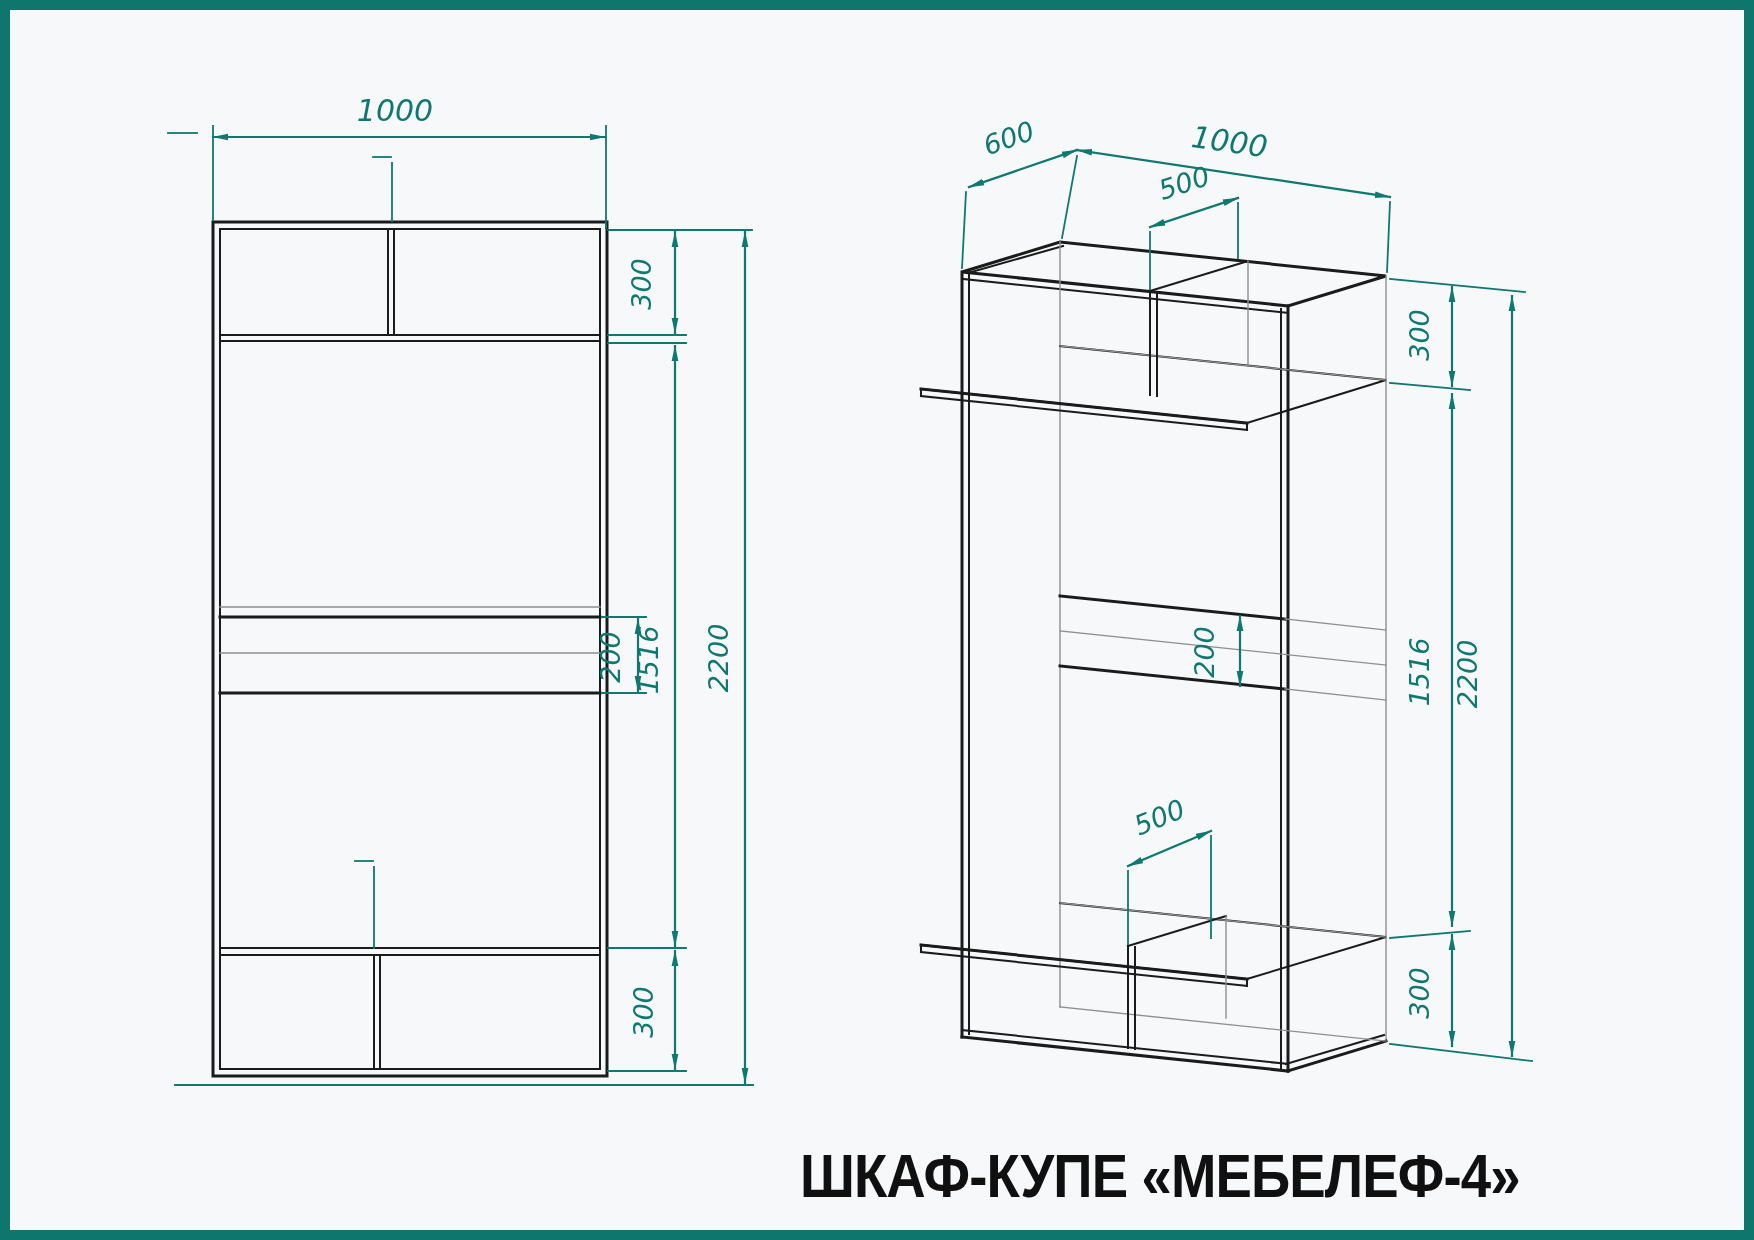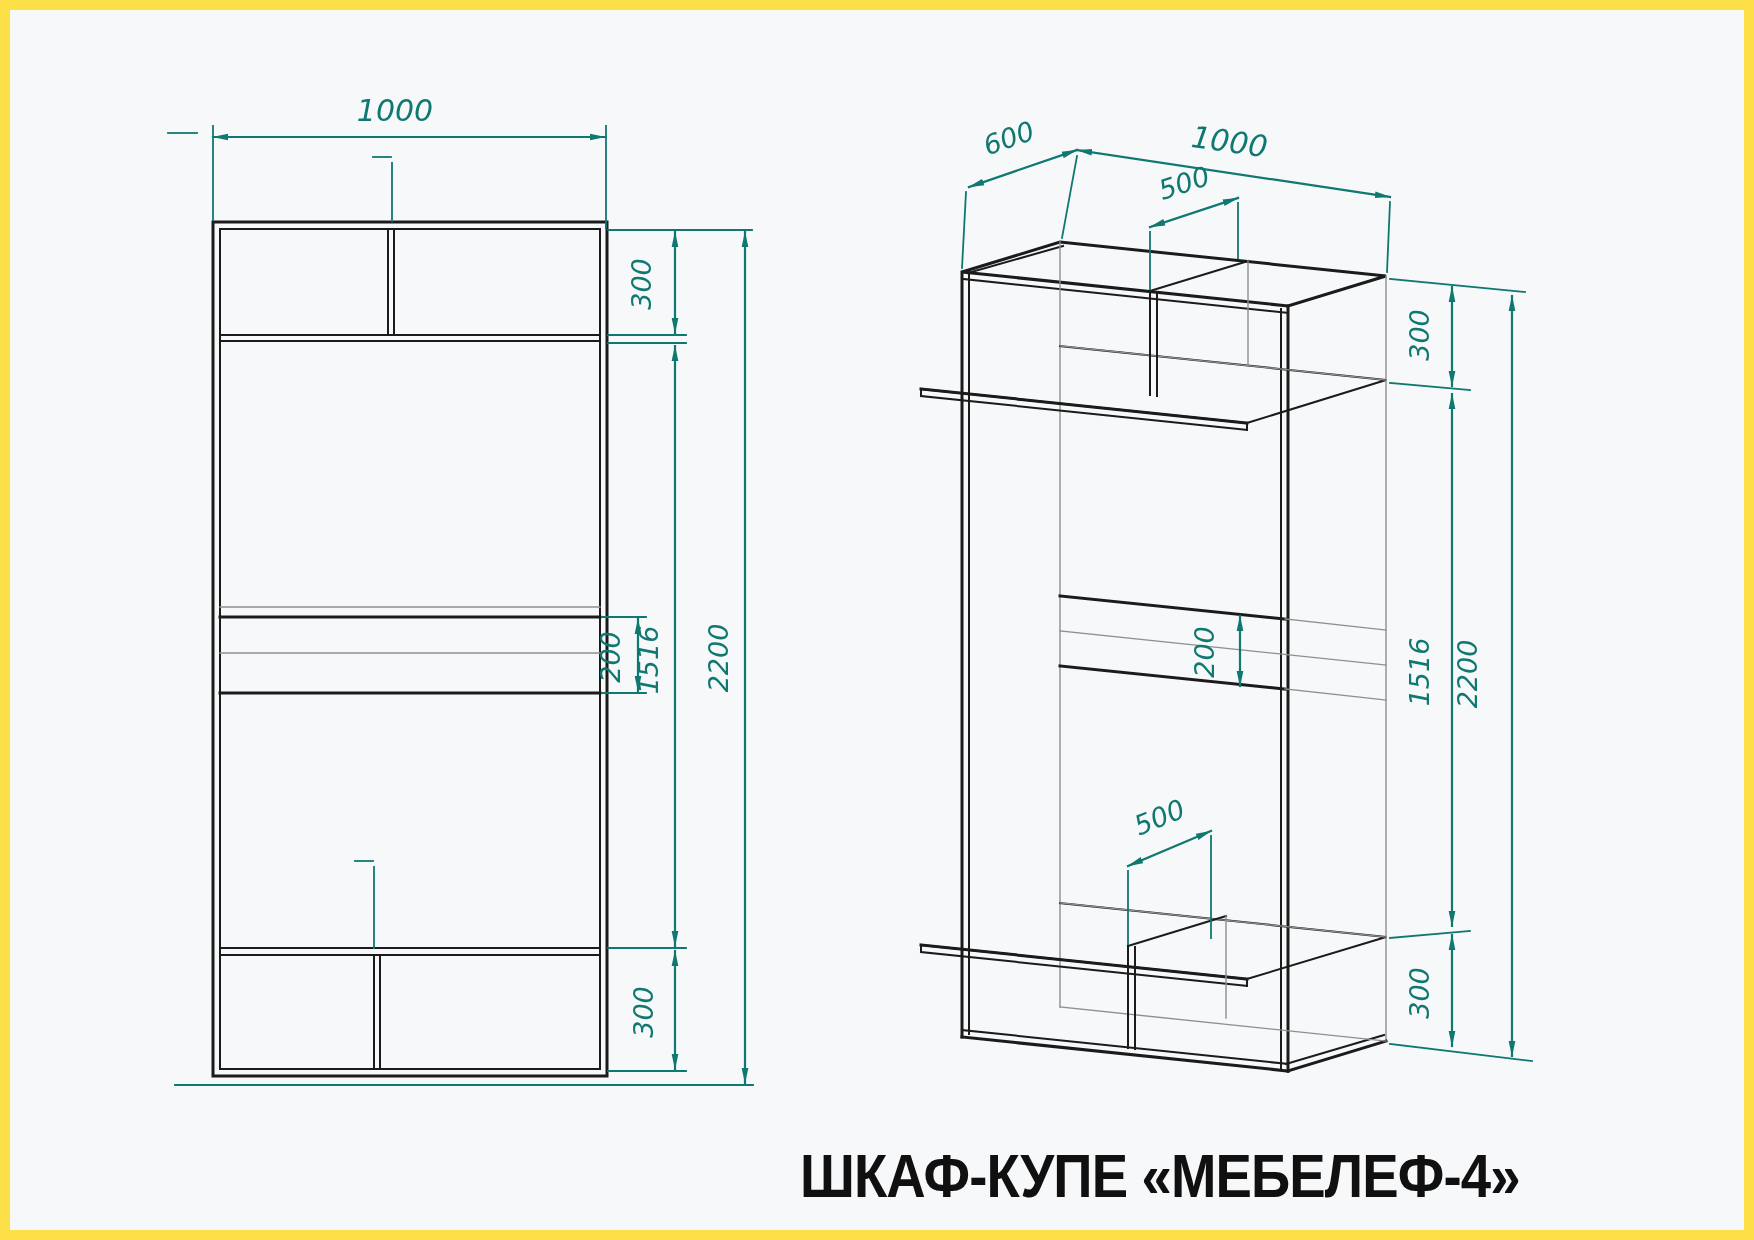--- a/index.html
+++ b/index.html
@@ -1,19 +1,19 @@
 <!DOCTYPE html>
 <html style="--dim: #0f7870; --line: #1b1b1b; --thin: #8f8f8f; --bg: #f6f8f9;"><head>
 <meta charset="utf-8">
 <style>
   :root{
     --dim:#0f7870; --line:#1b1b1b; --thin:#8f8f8f; --bg:#f6f8f9;
   }
   html,body{margin:0;padding:0;background:#ffffff;}
-  .page{position:relative;width:1754px;height:1240px;background:#fde047;overflow:hidden;
+  .page{position:relative;width:1754px;height:1240px;background:#0f766e;overflow:hidden;
         font-family:"Liberation Sans",sans-serif;}
   .sheet{position:absolute;left:10px;top:10px;right:10px;bottom:10px;background:var(--bg);}
   svg{position:absolute;left:0;top:0;}
   .k3{stroke:var(--line);stroke-width:3;fill:none;stroke-linecap:square;}
   .k2{stroke:var(--line);stroke-width:2;fill:none;stroke-linecap:square;}
   .thin{stroke:var(--thin);stroke-width:1.4;fill:none;stroke-linecap:square;}
   .dim{stroke:var(--dim);stroke-width:2.2;fill:none;stroke-linecap:square;
        marker-start:url(#ar);marker-end:url(#ar);}
   .ext{stroke:var(--dim);stroke-width:1.8;fill:none;stroke-linecap:square;}
   .dimtxt{fill:var(--dim);font-family:"DejaVu Sans",sans-serif;font-style:italic;

